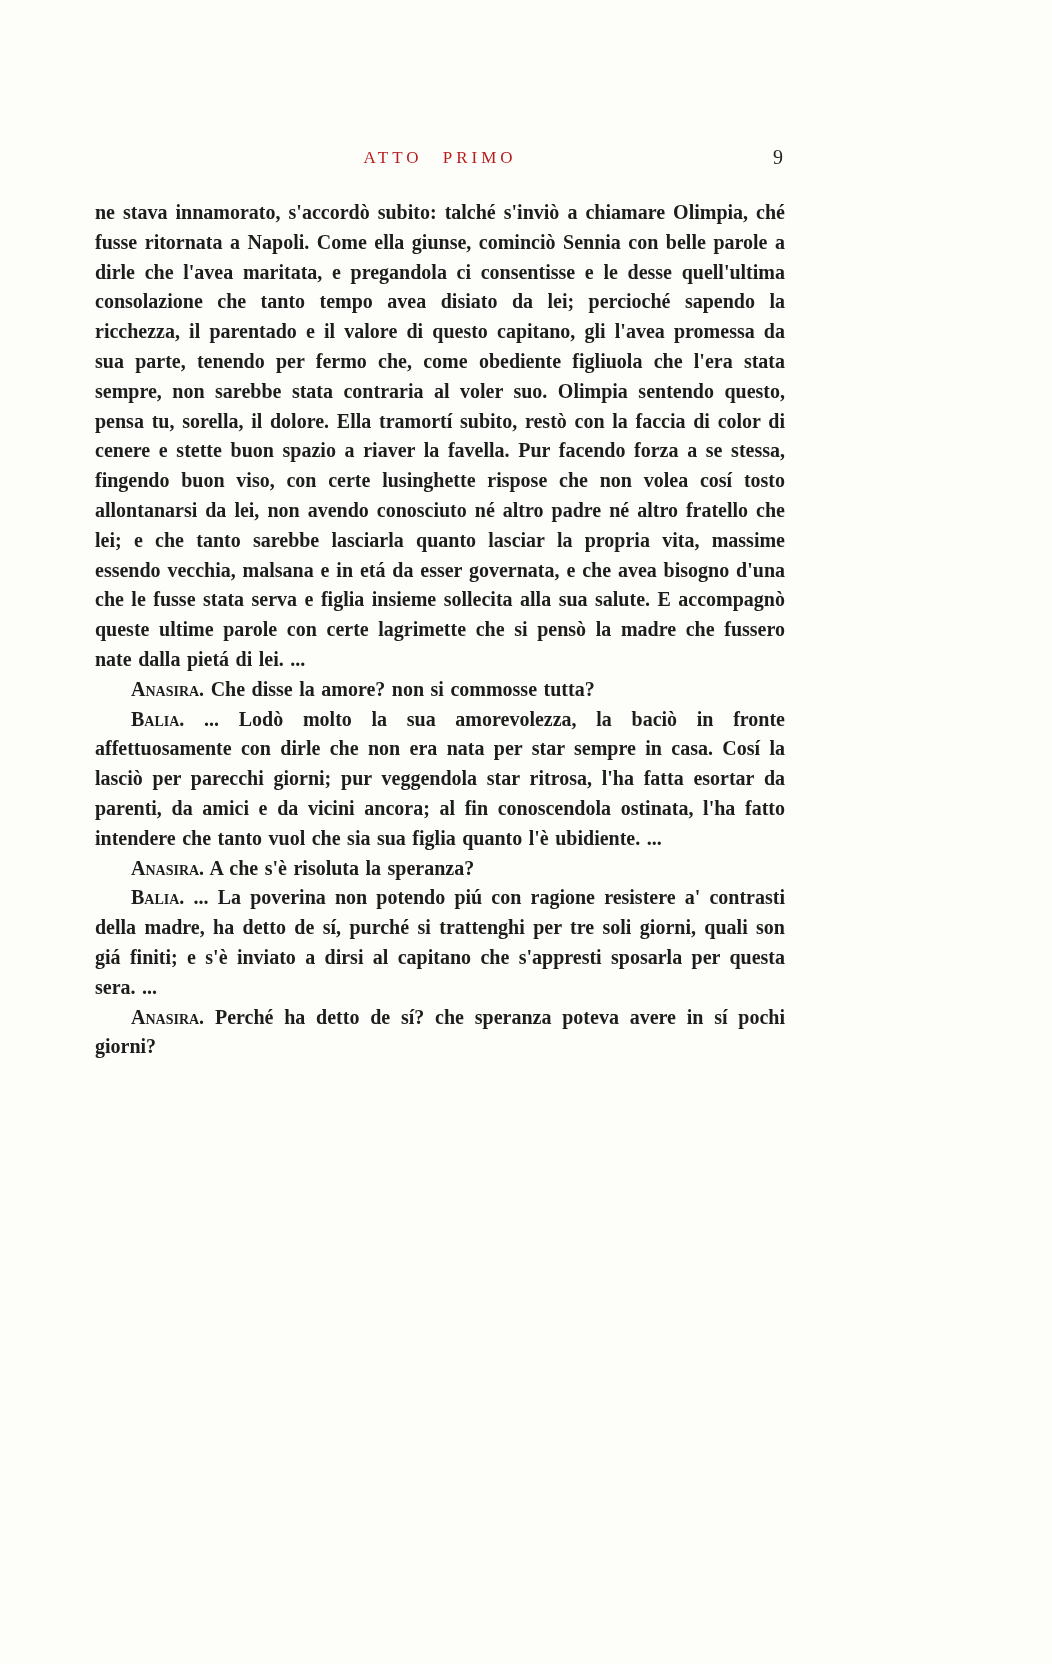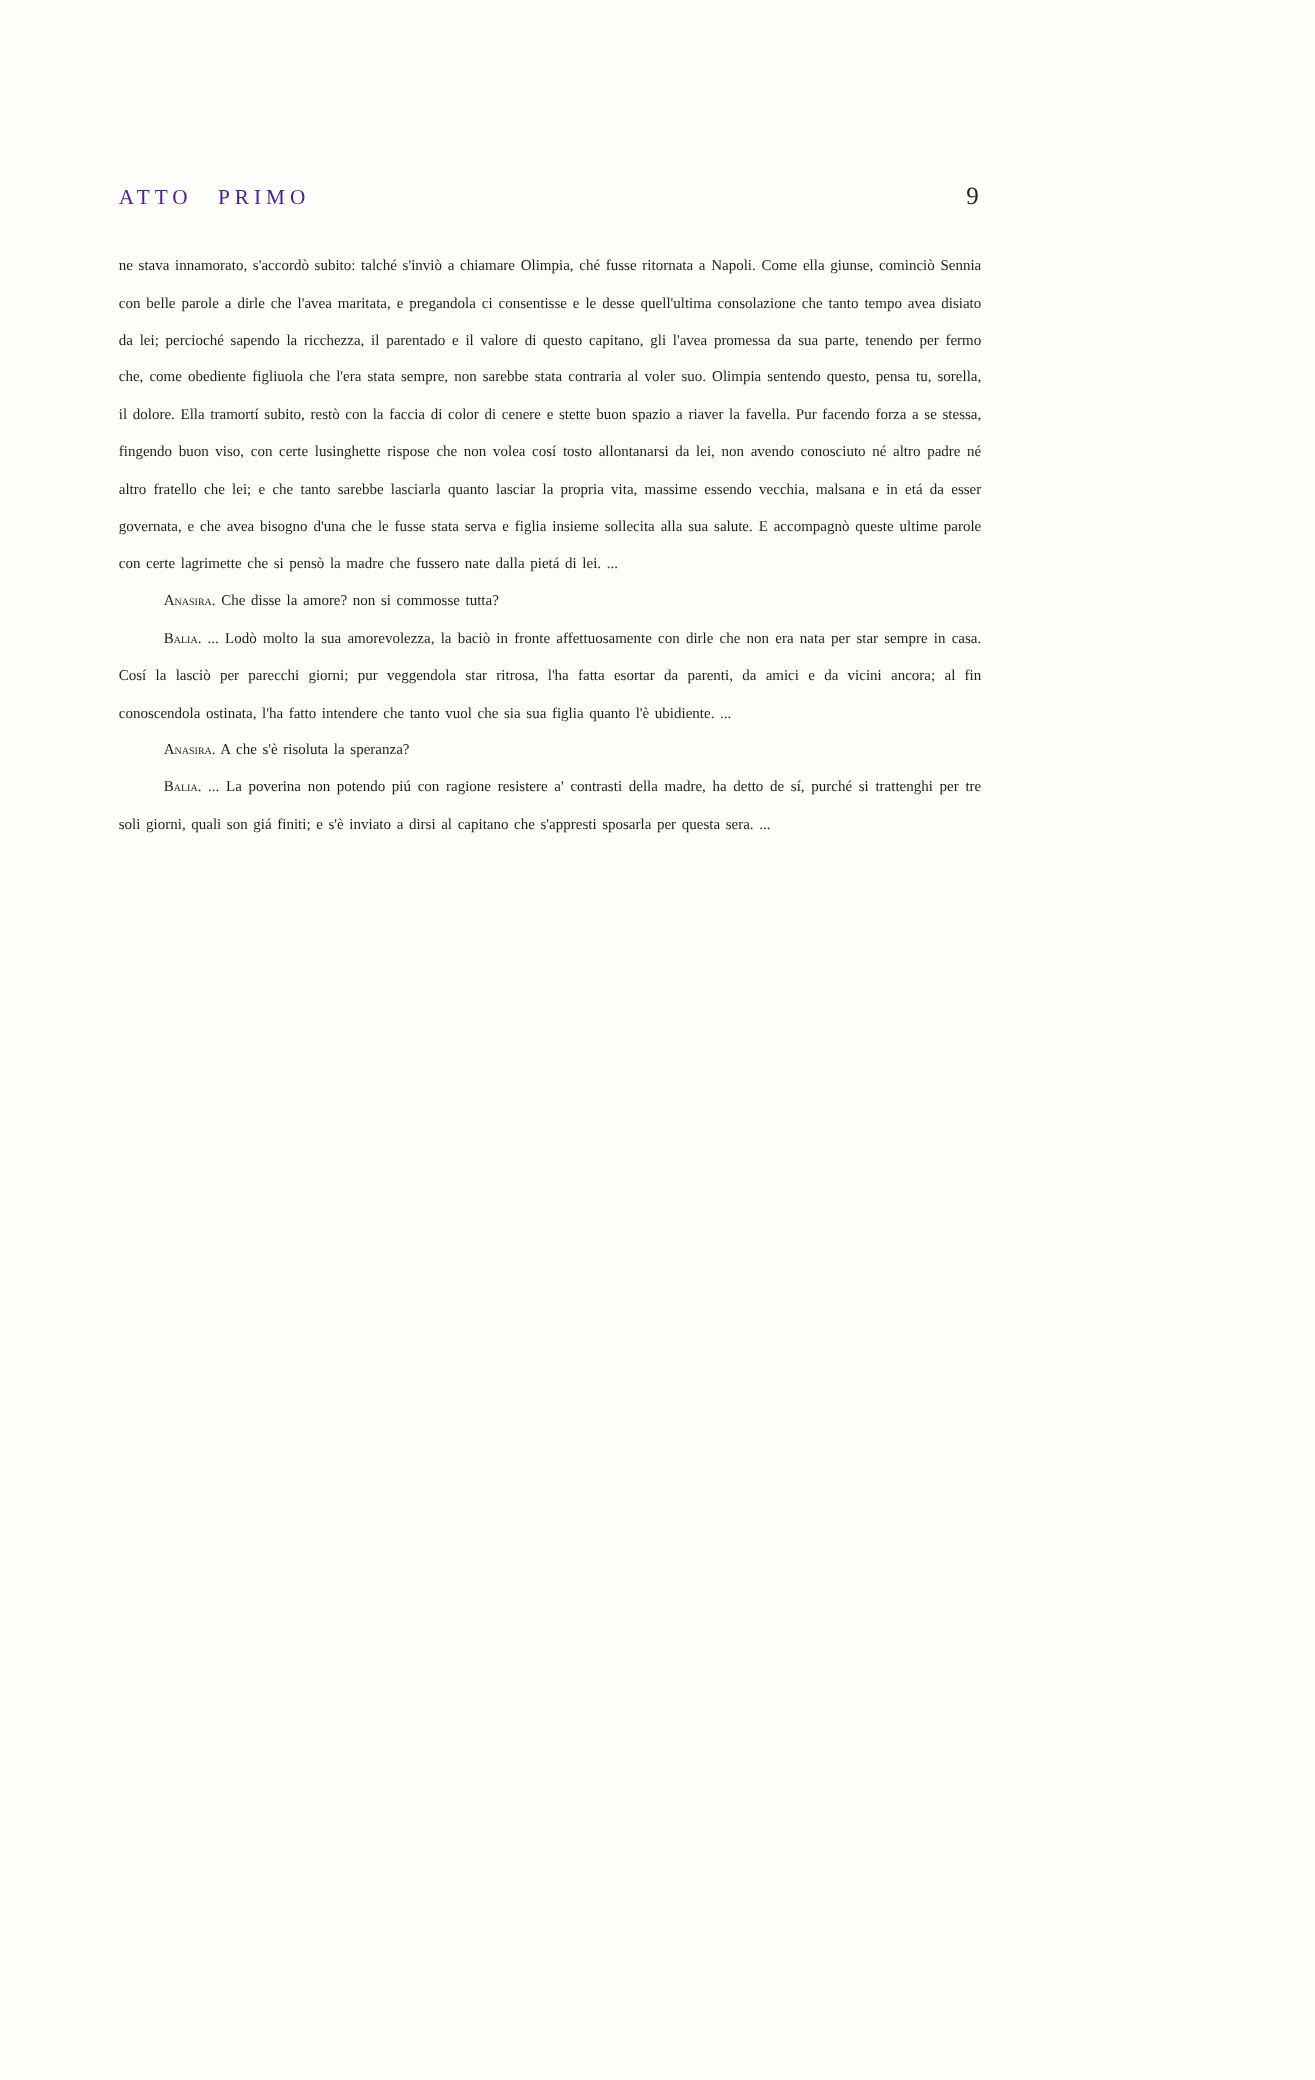--- a/index.html
+++ b/index.html
@@ -22,39 +22,40 @@
   .running-head {
     position: relative;
     height: 28px;
     margin-bottom: 24px;
   }
   .running-title {
     position: absolute;
     left: 0;
     right: 0;
     top: 2px;
-    text-align: left;
+    text-align: center;
     font-size: 17px;
     letter-spacing: 4px;
     word-spacing: 12px;
-    color: #4c1d95;
+    color: #b91c1c;
   }
   .page-number {
     position: absolute;
     right: 2px;
     top: 0;
     font-size: 20px;
     color: #222;
   }
   .body-text p {
     margin: 0;
-    font-size: 12px;
+    font-size: 20px;
     line-height: 29.8px;
     text-align: justify;
     word-spacing: 1.5px;
+    font-weight: bold;
   }
   .body-text p.dialogue {
     text-indent: 36px;
   }
   .speaker {
     font-variant: small-caps;
   }
 </style>
 </head>
 <body>
@@ -71,16 +72,17 @@
     <p><span>ne stava innamorato, s'accordò subito: talché s'inviò a chiamare Olimpia, ché fusse ritornata a Napoli. Come ella giunse, cominciò Sennia con belle parole a dirle che l'avea maritata, e pregandola ci consentisse e le desse quell'ultima consolazione che tanto tempo avea disiato da lei; percioché sapendo la ricchezza, il parentado e il valore di questo capitano, gli l'avea promessa da sua parte, tenendo per fermo che, come obediente figliuola che l'era stata sempre, non sarebbe stata contraria al voler suo. Olimpia sentendo questo, pensa tu, sorella, il dolore. Ella tramortí subito, restò con la faccia di color di cenere e stette buon spazio a riaver la favella. Pur facendo forza a se stessa, fingendo buon viso, con certe lusinghette rispose che non volea cosí tosto allontanarsi da lei, non avendo conosciuto né altro padre né altro fratello che lei; e che tanto sarebbe lasciarla quanto lasciar la propria vita, massime essendo vecchia, malsana e in etá da esser governata, e che avea bisogno d'una che le fusse stata serva e figlia insieme sollecita alla sua salute. E accompagnò queste ultime parole con certe lagrimette che si pensò la madre che fussero nate dalla pietá di lei. ...</span></p>
 
     <p class="dialogue"><span class="speaker">Anasira.</span><span> Che disse la amore? non si commosse tutta?</span></p>
 
     <p class="dialogue"><span class="speaker">Balia.</span><span> ... Lodò molto la sua amorevolezza, la baciò in fronte affettuosamente con dirle che non era nata per star sempre in casa. Cosí la lasciò per parecchi giorni; pur veggendola star ritrosa, l'ha fatta esortar da parenti, da amici e da vicini ancora; al fin conoscendola ostinata, l'ha fatto intendere che tanto vuol che sia sua figlia quanto l'è ubidiente. ...</span></p>
 
     <p class="dialogue"><span class="speaker">Anasira.</span><span> A che s'è risoluta la speranza?</span></p>
 
     <p class="dialogue"><span class="speaker">Balia.</span><span> ... La poverina non potendo piú con ragione resistere a' contrasti della madre, ha detto de sí, purché si trattenghi per tre soli giorni, quali son giá finiti; e s'è inviato a dirsi al capitano che s'appresti sposarla per questa sera. ...</span></p>
 
+    <p class="dialogue"><span class="speaker">Anasira.</span><span> Perché ha detto de sí? che speranza poteva avere in sí pochi giorni?</span></p>
 
 
   </div>
 </div>
 
 </body></html>

